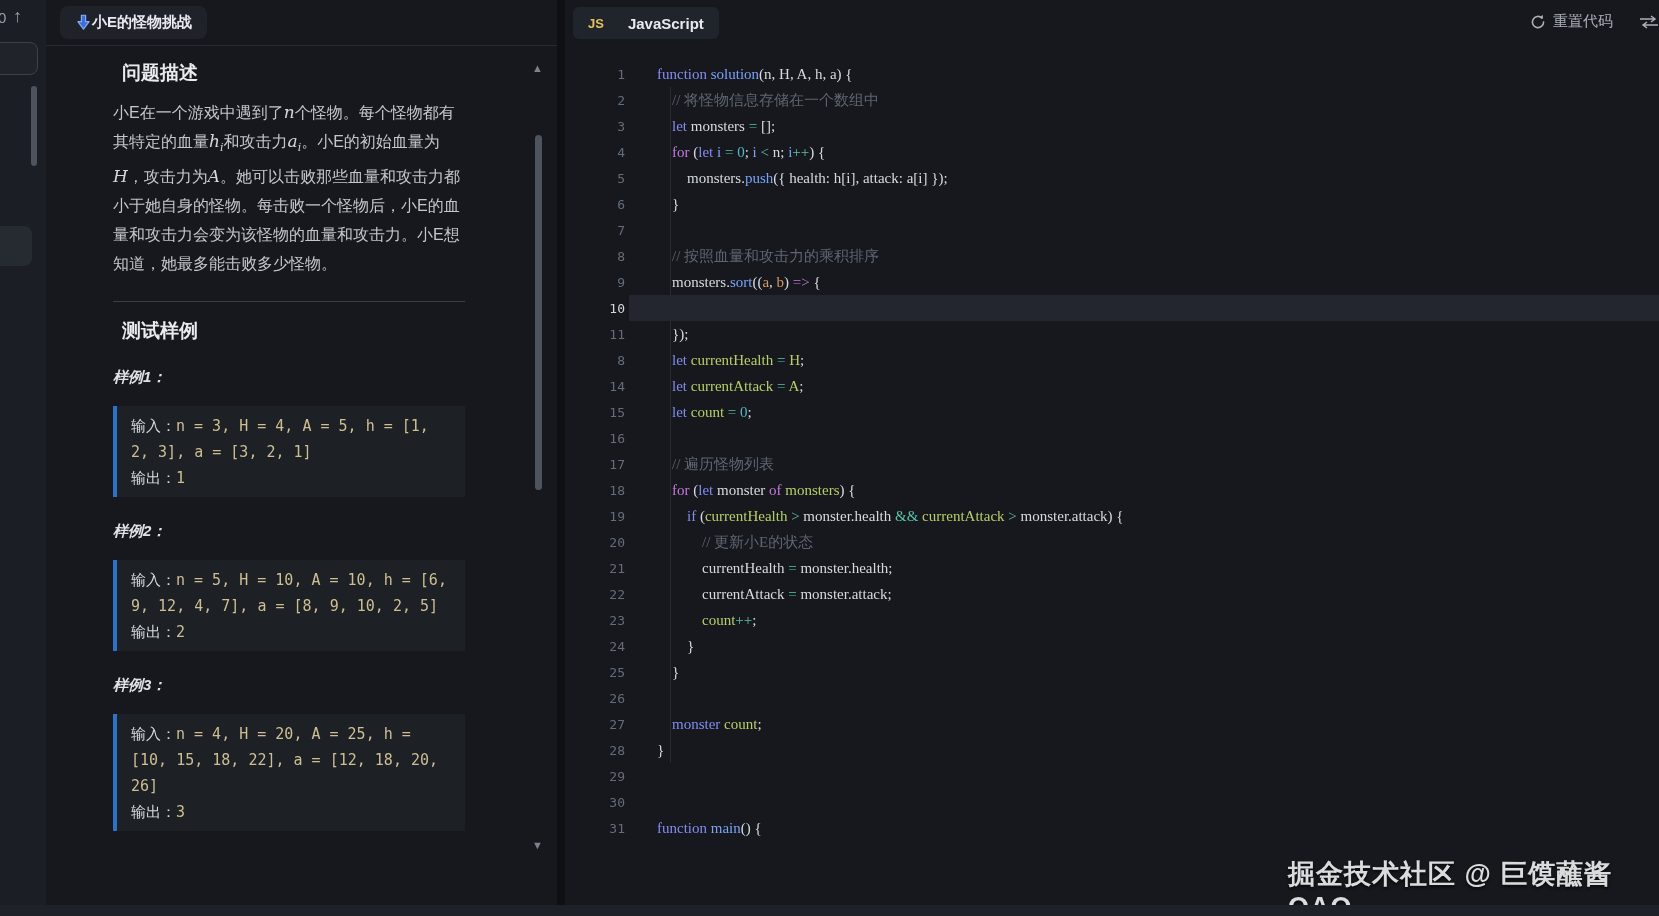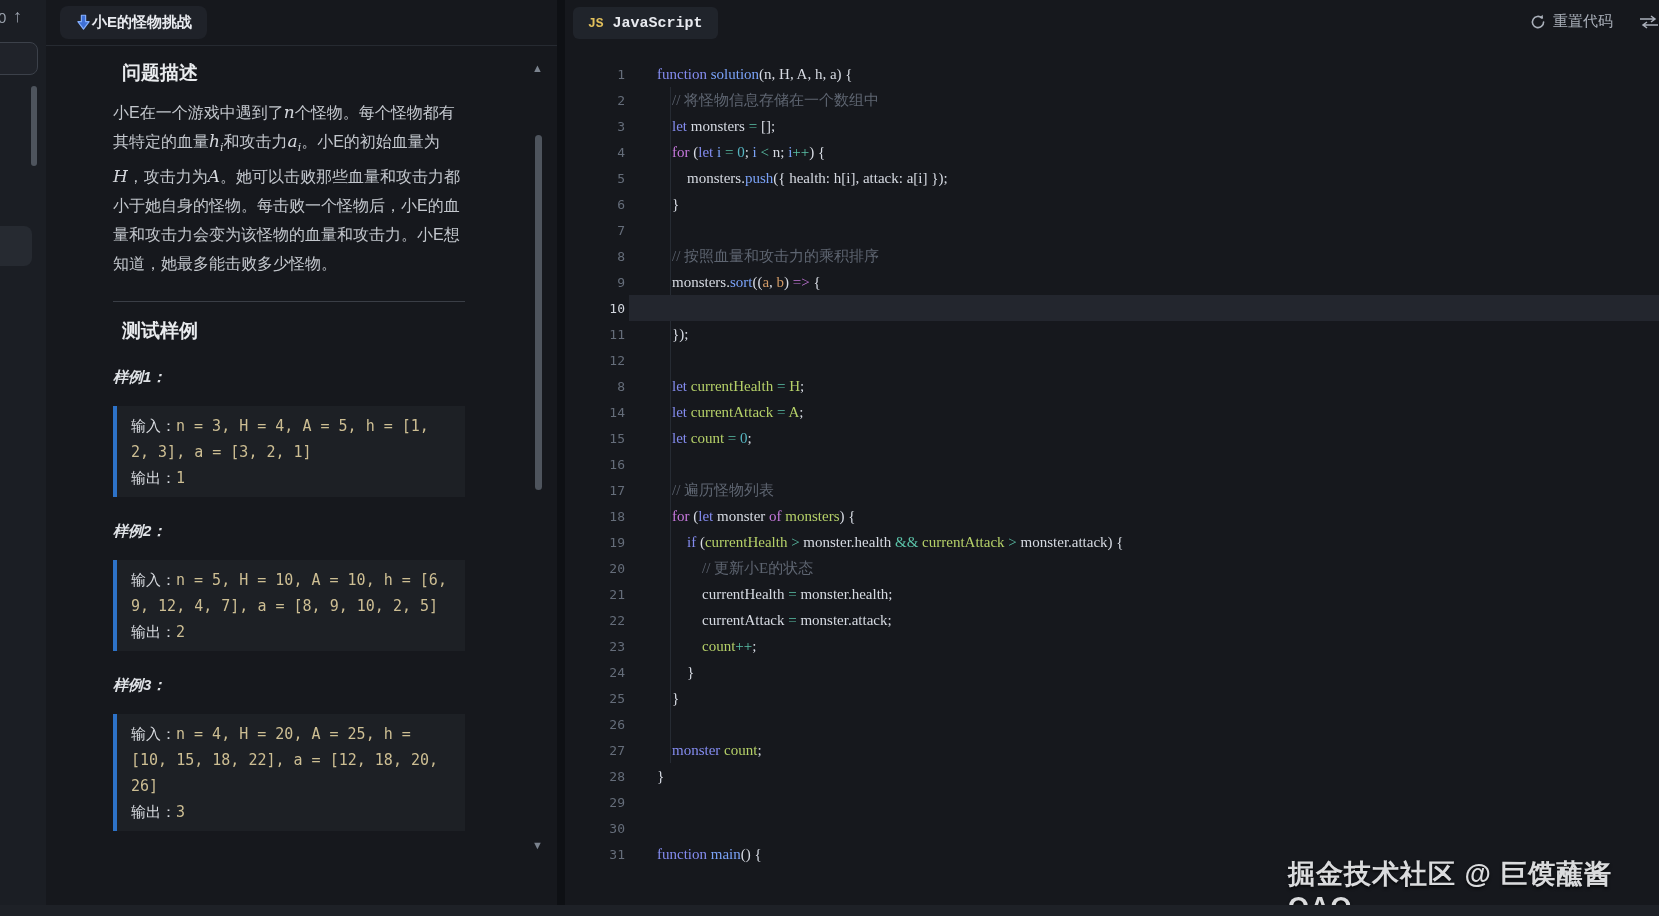--- a/index.html
+++ b/index.html
@@ -43,21 +43,21 @@
   .tri-down { left:486px; top:840px; }
   .p-scroll { position:absolute; left:489px; top:135px; width:7px; height:355px;
               background:#4e545d; border-radius:4px; }
 
   
   .vdivider { position:absolute; left:557px; top:0; width:8px; height:916px; background:#0e1014; }
 
   
   .editor { position:absolute; left:565px; top:0; width:1094px; height:916px; background:#16181d; }
   .lang-chip { position:absolute; left:8px; top:7px; height:32px; border-radius:6px;
-               background:#20242b; display:flex; align-items:center; padding:0 15px; gap:9px; cursor:pointer;font-family:Liberation Mono, monospace; }
+               background:#20242b; display:flex; align-items:center; padding:0 15px; gap:24px; cursor:pointer; }
   .js-badge { color:#e2c05c; font-weight:700; font-size:13px; }
   .lang-name { color:#e8eaef; font-weight:700; font-size:15px; }
   .reset-btn { position:absolute; right:46px; top:12px; display:flex; align-items:center; gap:7px;
                color:#aab0ba; font-size:15px; cursor:pointer; }
   .fmt-btn { position:absolute; left:1073px; top:14px; cursor:pointer; }
 
   .code { position:absolute; left:0; top:61px; right:0; }
   .row { height:26px; display:flex; align-items:center; position:relative; }
   .gut { width:60px; text-align:right; color:#656d7a; flex:none;
          font-family:"DejaVu Sans Mono", monospace; font-size:13px; }
@@ -200,24 +200,20 @@
       </div>
       <div class="row active">
         <span class="gut">10</span>
         <span class="src"></span>
       </div>
       <div class="row">
         <span class="gut">11</span>
         <span class="src"><span class="tok-pl">    });</span></span>
       </div>
       <div class="row">
-        <span class="gut">12</span>
-        <span class="src"></span>
-      </div>
-      <div class="row">
         <span class="gut">8</span>
         <span class="src"><span class="tok-pl">    </span><span class="tok-k2">let</span><span class="tok-pl"> </span><span class="tok-gr">currentHealth</span><span class="tok-pl"> </span><span class="tok-op">=</span><span class="tok-pl"> </span><span class="tok-gr">H</span><span class="tok-pl">;</span></span>
       </div>
       <div class="row">
         <span class="gut">14</span>
         <span class="src"><span class="tok-pl">    </span><span class="tok-k2">let</span><span class="tok-pl"> </span><span class="tok-gr">currentAttack</span><span class="tok-pl"> </span><span class="tok-op">=</span><span class="tok-pl"> </span><span class="tok-gr">A</span><span class="tok-pl">;</span></span>
       </div>
       <div class="row">
         <span class="gut">15</span>
         <span class="src"><span class="tok-pl">    </span><span class="tok-k2">let</span><span class="tok-pl"> </span><span class="tok-gr">count</span><span class="tok-pl"> </span><span class="tok-op">=</span><span class="tok-pl"> </span><span class="tok-nu">0</span><span class="tok-pl">;</span></span>

